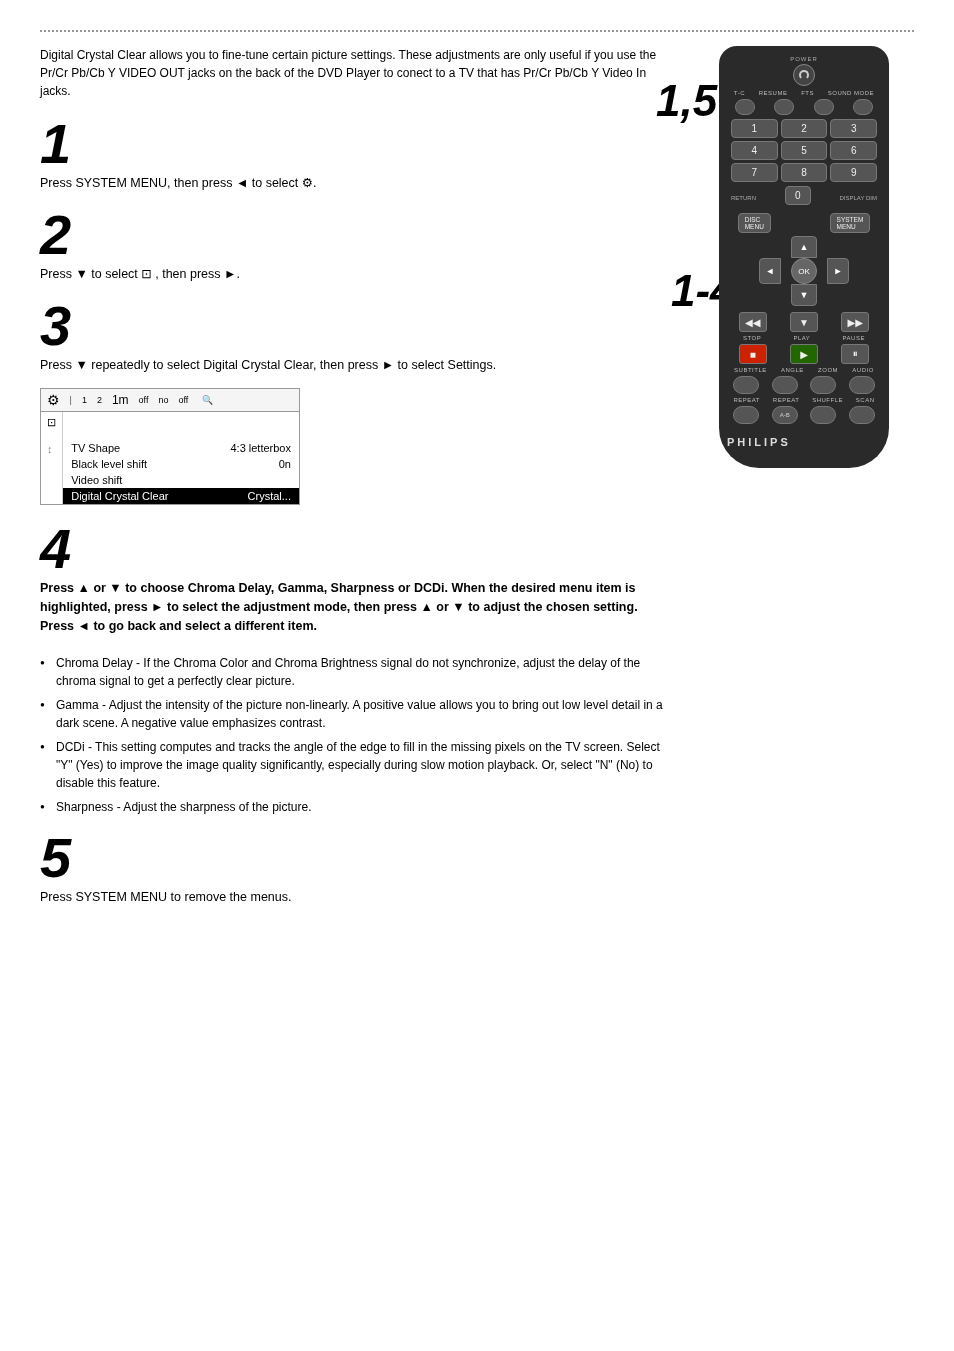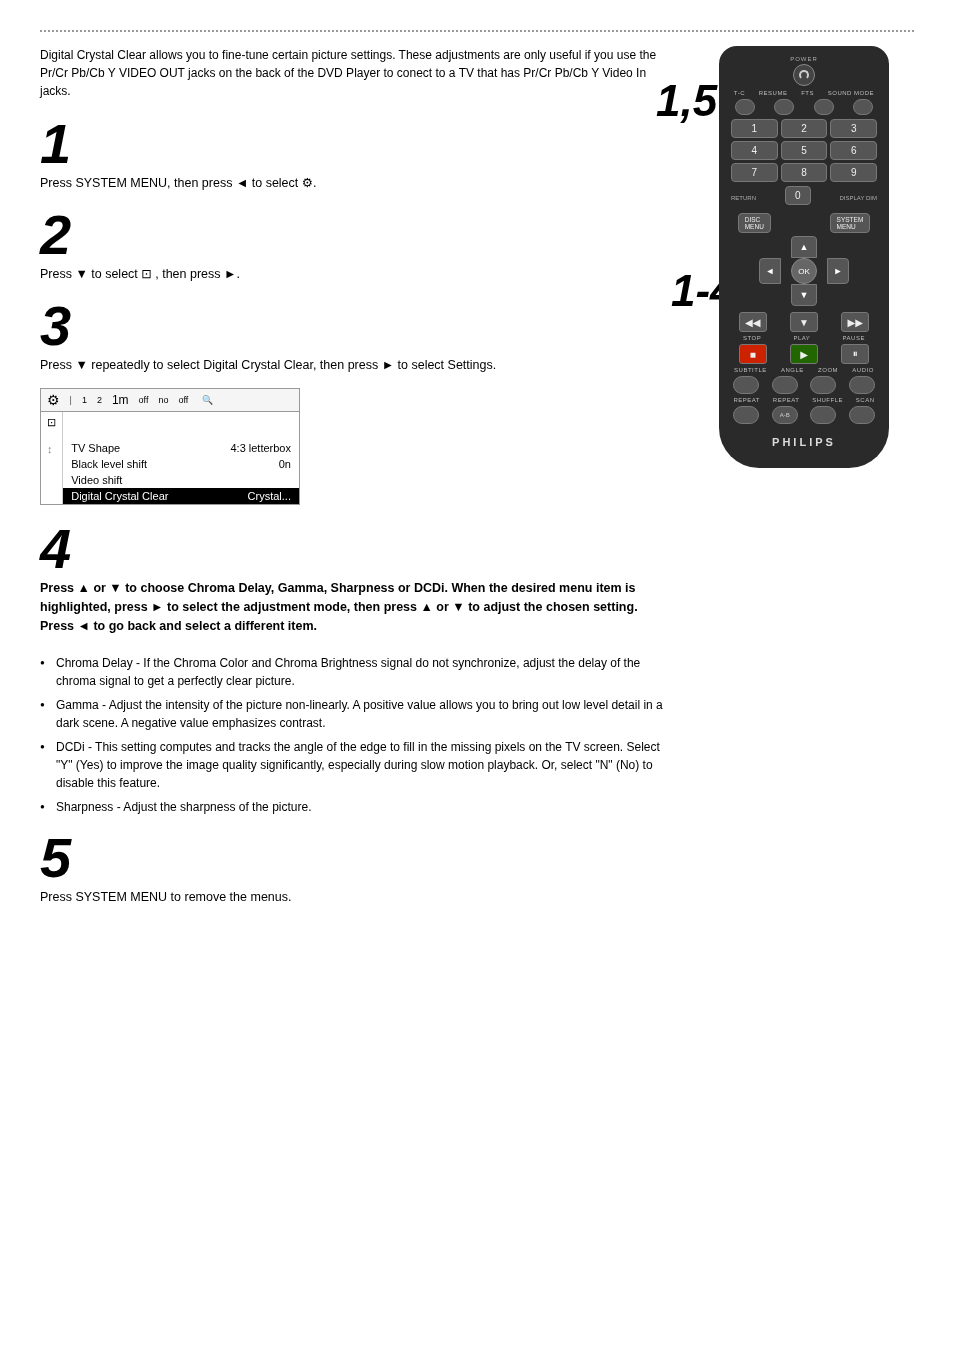--- a/index.html
+++ b/index.html
@@ -137,21 +137,20 @@
       color: #fff;
       font-size: 7px;
       margin: 0 auto;
       position: relative;
     }
     .remote-brand {
       font-size: 11px;
       letter-spacing: 3px;
       font-weight: bold;
       color: #ddd;
-      text-align: center;
       margin-top: 12px;
     }
     .remote-power-btn {
       width: 22px;
       height: 22px;
       border-radius: 50%;
       background: #444;
       border: 1px solid #888;
       margin: 0 auto 4px;
       display: flex;

